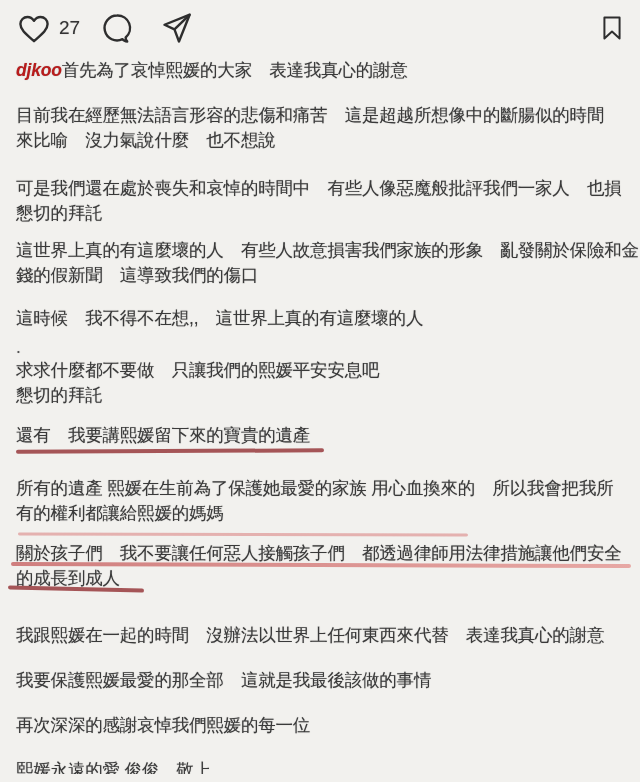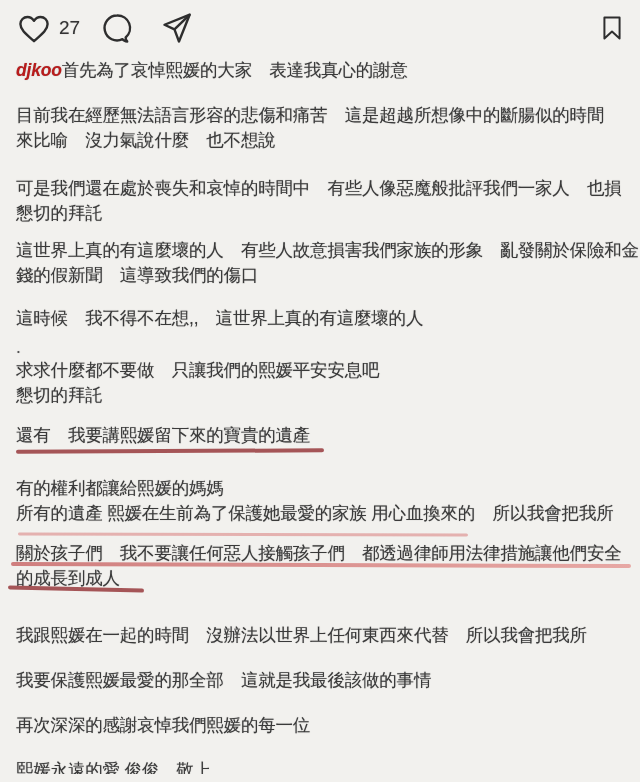--- a/index.html
+++ b/index.html
@@ -129,34 +129,34 @@
       <div class="line">求求什麼都不要做　只讓我們的熙媛平安安息吧</div>
       <div class="line">懇切的拜託</div>
     </div>
 
     <div class="para p6">
       <div class="line">還有　我要講熙媛留下來的寶貴的遺產</div>
       <div class="u-line u1"></div>
     </div>
 
     <div class="para p7">
+      <div class="line">所有的遺產 熙媛在生前為了保護她最愛的家族 用心血換來的　所以我會把我所</div>
       <div class="line">有的權利都讓給熙媛的媽媽</div>
-      <div class="line">所有的遺產 熙媛在生前為了保護她最愛的家族 用心血換來的　所以我會把我所</div>
     </div>
 
     <div class="para p8">
       <div class="line">關於孩子們　我不要讓任何惡人接觸孩子們　都透過律師用法律措施讓他們安全</div>
       <div class="line">的成長到成人</div>
       <div class="u-line u2-over"></div>
       <div class="u-line u2"></div>
       <div class="u-line u3"></div>
     </div>
 
     <div class="para p9">
-      <div class="line">我跟熙媛在一起的時間　沒辦法以世界上任何東西來代替　所以我會把我所</div>
+      <div class="line">我跟熙媛在一起的時間　沒辦法以世界上任何東西來代替　表達我真心的謝意</div>
     </div>
 
     <div class="para p10">
       <div class="line">我要保護熙媛最愛的那全部　這就是我最後該做的事情</div>
     </div>
 
     <div class="para p11">
       <div class="line">再次深深的感謝哀悼我們熙媛的每一位</div>
     </div>
 

